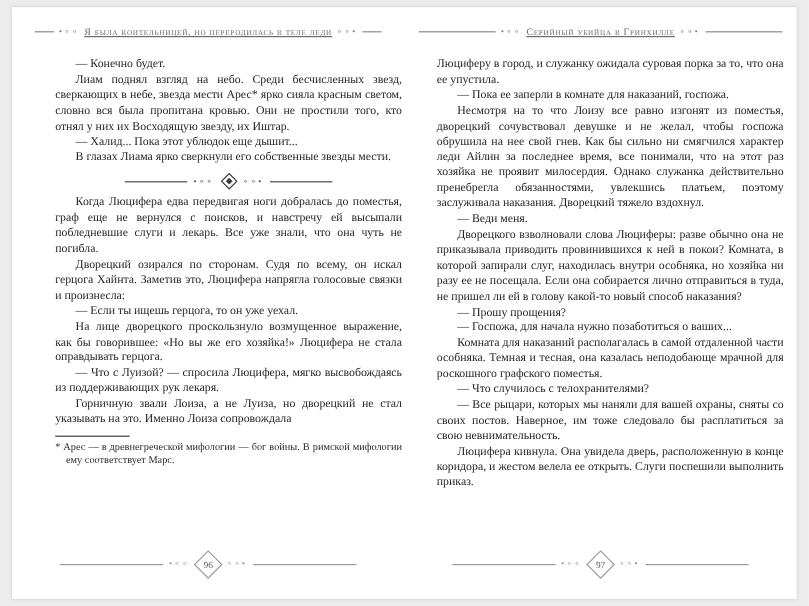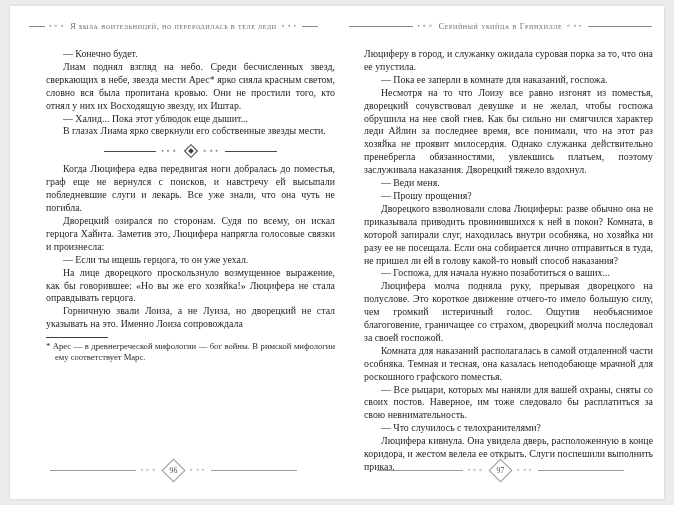--- a/index.html
+++ b/index.html
@@ -21,21 +21,21 @@
     position:absolute; top:16px; left:0; right:0;
     display:flex; align-items:center; justify-content:center;
     color:#6f6f6f;
   }
   .head-line { border-top:1px solid #8a8a8a; height:0; }
   .head-line.short { width:16px; }
   .head-line.long  { width:64px; }
   .head-dots { font-size:7px; letter-spacing:2px; color:#7a7a7a; margin:0 4px; line-height:7px; }
   .head-title {
     font-variant:small-caps; font-size:8.2px; letter-spacing:0.6px;
-    color:#6a6a6a; white-space:nowrap;
+    color:#6a6a6a; white-space:nowrap;text-decoration:underline;
   }
 
   
   .text-block {
     position:absolute; top:42px; width:289px;
     font-size:9.85px; line-height:12.9px; color:#1f1f1f;
     text-align:justify;
   }
   .page-left  .text-block { left:36px; }
   .page-right .text-block { left:27px; }
@@ -110,20 +110,21 @@
           </span>
         <span class="div-dots">∘∘•</span>
         <span class="div-line"></span>
       </div>
 
       <div>
           <p class="para">Когда Люцифера едва передвигая ноги добралась до поместья, граф еще не вернулся с поисков, и навстречу ей высыпали побледневшие слуги и лекарь. Все уже знали, что она чуть не погибла.</p>
           <p class="para">Дворецкий озирался по сторонам. Судя по всему, он искал герцога Хайнта. Заметив это, Люцифера напрягла голосовые связки и произнесла:</p>
           <p class="para">— Если ты ищешь герцога, то он уже уехал.</p>
           <p class="para">На лице дворецкого проскользнуло возмущенное выражение, как бы говорившее: «Но вы же его хозяйка!» Люцифера не стала оправдывать герцога.</p>
+          <p class="para">— Что с Луизой? — спросила Люцифера, мягко высвобождаясь из поддерживающих рук лекаря.</p>
           <p class="para">Горничную звали Лоиза, а не Луиза, но дворецкий не стал указывать на это. Именно Лоиза сопровождала</p>
         </div>
 
       <div class="footnote-rule"></div>
       <p class="footnote">* Арес — в древнегреческой мифологии — бог войны. В римской мифологии ему соответствует Марс.</p>
     </div>
 
     <div class="page-footer">
       <span class="foot-line"></span>
       <span class="foot-dots">•∘∘</span>
@@ -144,27 +145,26 @@
       <span class="head-dots">∘∘•</span>
       <span class="head-line long"></span>
     </div>
 
     <div class="text-block">
       <div>
           <p class="para no-indent">Люциферу в город, и служанку ожидала суровая порка за то, что она ее упустила.</p>
           <p class="para">— Пока ее заперли в комнате для наказаний, госпожа.</p>
           <p class="para">Несмотря на то что Лоизу все равно изгонят из поместья, дворецкий сочувствовал девушке и не желал, чтобы госпожа обрушила на нее свой гнев. Как бы сильно ни смягчился характер леди Айлин за последнее время, все понимали, что на этот раз хозяйка не проявит милосердия. Однако служанка действительно пренебрегла обязанностями, увлекшись платьем, поэтому заслуживала наказания. Дворецкий тяжело вздохнул.</p>
           <p class="para">— Веди меня.</p>
+          <p class="para">Дворецкого взволновали слова Люциферы: разве обычно она не приказывала приводить провинившихся к ней в покои? Комната, в которой запирали слуг, находилась внутри особняка, но хозяйка ни разу ее не посещала. Если она собирается лично отправиться в туда, не пришел ли ей в голову какой-то новый способ наказания?</p>
           <p class="para">— Прошу прощения?</p>
-          <p class="para">Дворецкого взволновали слова Люциферы: разве обычно она не приказывала приводить провинившихся к ней в покои? Комната, в которой запирали слуг, находилась внутри особняка, но хозяйка ни разу ее не посещала. Если она собирается лично отправиться в туда, не пришел ли ей в голову какой-то новый способ наказания?</p>
           <p class="para">— Госпожа, для начала нужно позаботиться о ваших...</p>
-          <p class="para">Люцифера молча подняла руку, прерывая дворецкого на полуслове. Это короткое движение отчего-то имело большую силу, чем громкий истеричный голос. Ощутив необъяснимое благоговение, граничащее со страхом, дворецкий молча последовал за своей госпожой.</p>
           <p class="para">Комната для наказаний располагалась в самой отдаленной части особняка. Темная и тесная, она казалась неподобающе мрачной для роскошного графского поместья.</p>
+          <p class="para">— Что случилось с телохранителями?</p>
           <p class="para">— Все рыцари, которых мы наняли для вашей охраны, сняты со своих постов. Наверное, им тоже следовало бы расплатиться за свою невнимательность.</p>
-          <p class="para">— Что случилось с телохранителями?</p>
           <p class="para">Люцифера кивнула. Она увидела дверь, расположенную в конце коридора, и жестом велела ее открыть. Слуги поспешили выполнить приказ.</p>
         </div>
     </div>
 
     <div class="page-footer">
       <span class="foot-line"></span>
       <span class="foot-dots">•∘∘</span>
       <span class="foot-diamond">
         <span class="foot-num">97</span>
       </span>

